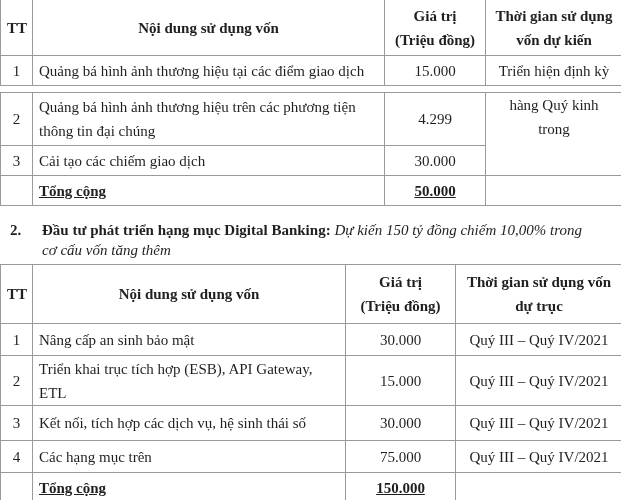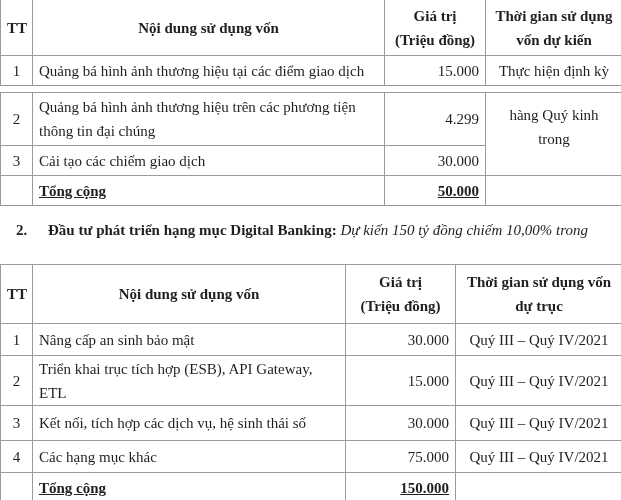--- a/index.html
+++ b/index.html
@@ -24,42 +24,42 @@
   }
   td, th {
     border: 1px solid #9a9a9a;
     padding: 0 6px;
     vertical-align: middle;
     line-height: 24px;
     font-weight: normal;
   }
   th { font-weight: bold; text-align: center; }
   .c { text-align: center; }
-  .r { text-align: right; }
+  .r { text-align: center; }
   .b { font-weight: bold; text-decoration: underline; }
-  .top { vertical-align: top; padding-top: 10px; }
+  .top { vertical-align: top; padding-top: 0; }
 
   
   #t1a { top: -1px; width: 622px; }
   #t1b { top: 92px; width: 622px; }
   #t1a col.c1, #t1b col.c1 { width: 32px; }
   #t1a col.c2, #t1b col.c2 { width: 352px; }
   #t1a col.c3, #t1b col.c3 { width: 101px; }
   #t1a col.c4, #t1b col.c4 { width: 137px; }
 
   
   #t2 { top: 264px; width: 622px; }
   #t2 col.c1 { width: 32px; }
   #t2 col.c2 { width: 313px; }
   #t2 col.c3 { width: 110px; }
   #t2 col.c4 { width: 167px; }
 
   .section-heading {
     position: absolute;
-    left: 16px;
+    left: 10px;
     top: 220px;
     width: 605px;
     line-height: 20px;
     font-size: 15px;
   }
   .section-heading .num {
     font-weight: bold;
     display: inline-block;
     width: 32px;
   }
@@ -87,21 +87,21 @@
     </th>
     <th>
       <div>Thời gian sử dụng</div>
       <div>vốn dự kiến</div>
     </th>
   </tr>
   <tr style="height:30px">
     <td class="c">1</td>
     <td>Quảng bá hình ảnh thương hiệu tại các điểm giao dịch</td>
     <td class="r">15.000</td>
-    <td class="c">Thực hiện định kỳ</td>
+    <td class="c">Triển hiện định kỳ</td>
   </tr>
 </tbody>
   </table>
 
 <table id="t1b">
   <colgroup>
       <col class="c1">
       <col class="c2">
       <col class="c3">
       <col class="c4">
@@ -131,20 +131,21 @@
     <td></td>
   </tr>
 </tbody>
   </table>
 
 <div class="section-heading">
   <div>
     <span class="num">2.</span><span class="title">Đầu tư phát triển hạng mục Digital Banking:</span>
     <span class="desc">Dự kiến 150 tỷ đồng chiếm 10,00% trong</span>
   </div>
+  <div class="line2">cơ cấu vốn tăng thêm</div>
 </div>
 
 <table id="t2">
   <colgroup>
       <col class="c1">
       <col class="c2">
       <col class="c3">
       <col class="c4">
     </colgroup>
   <tbody>
@@ -176,21 +177,21 @@
     <td class="c">Quý III – Quý IV/2021</td>
   </tr>
   <tr style="height:35px">
     <td class="c">3</td>
     <td>Kết nối, tích hợp các dịch vụ, hệ sinh thái số</td>
     <td class="r">30.000</td>
     <td class="c">Quý III – Quý IV/2021</td>
   </tr>
   <tr style="height:32px">
     <td class="c">4</td>
-    <td>Các hạng mục khác</td>
+    <td>Các hạng mục trên</td>
     <td class="r">75.000</td>
     <td class="c">Quý III – Quý IV/2021</td>
   </tr>
   <tr style="height:30px">
     <td></td>
     <td class="b">Tổng cộng</td>
     <td class="r b">150.000</td>
     <td></td>
   </tr>
 </tbody>

